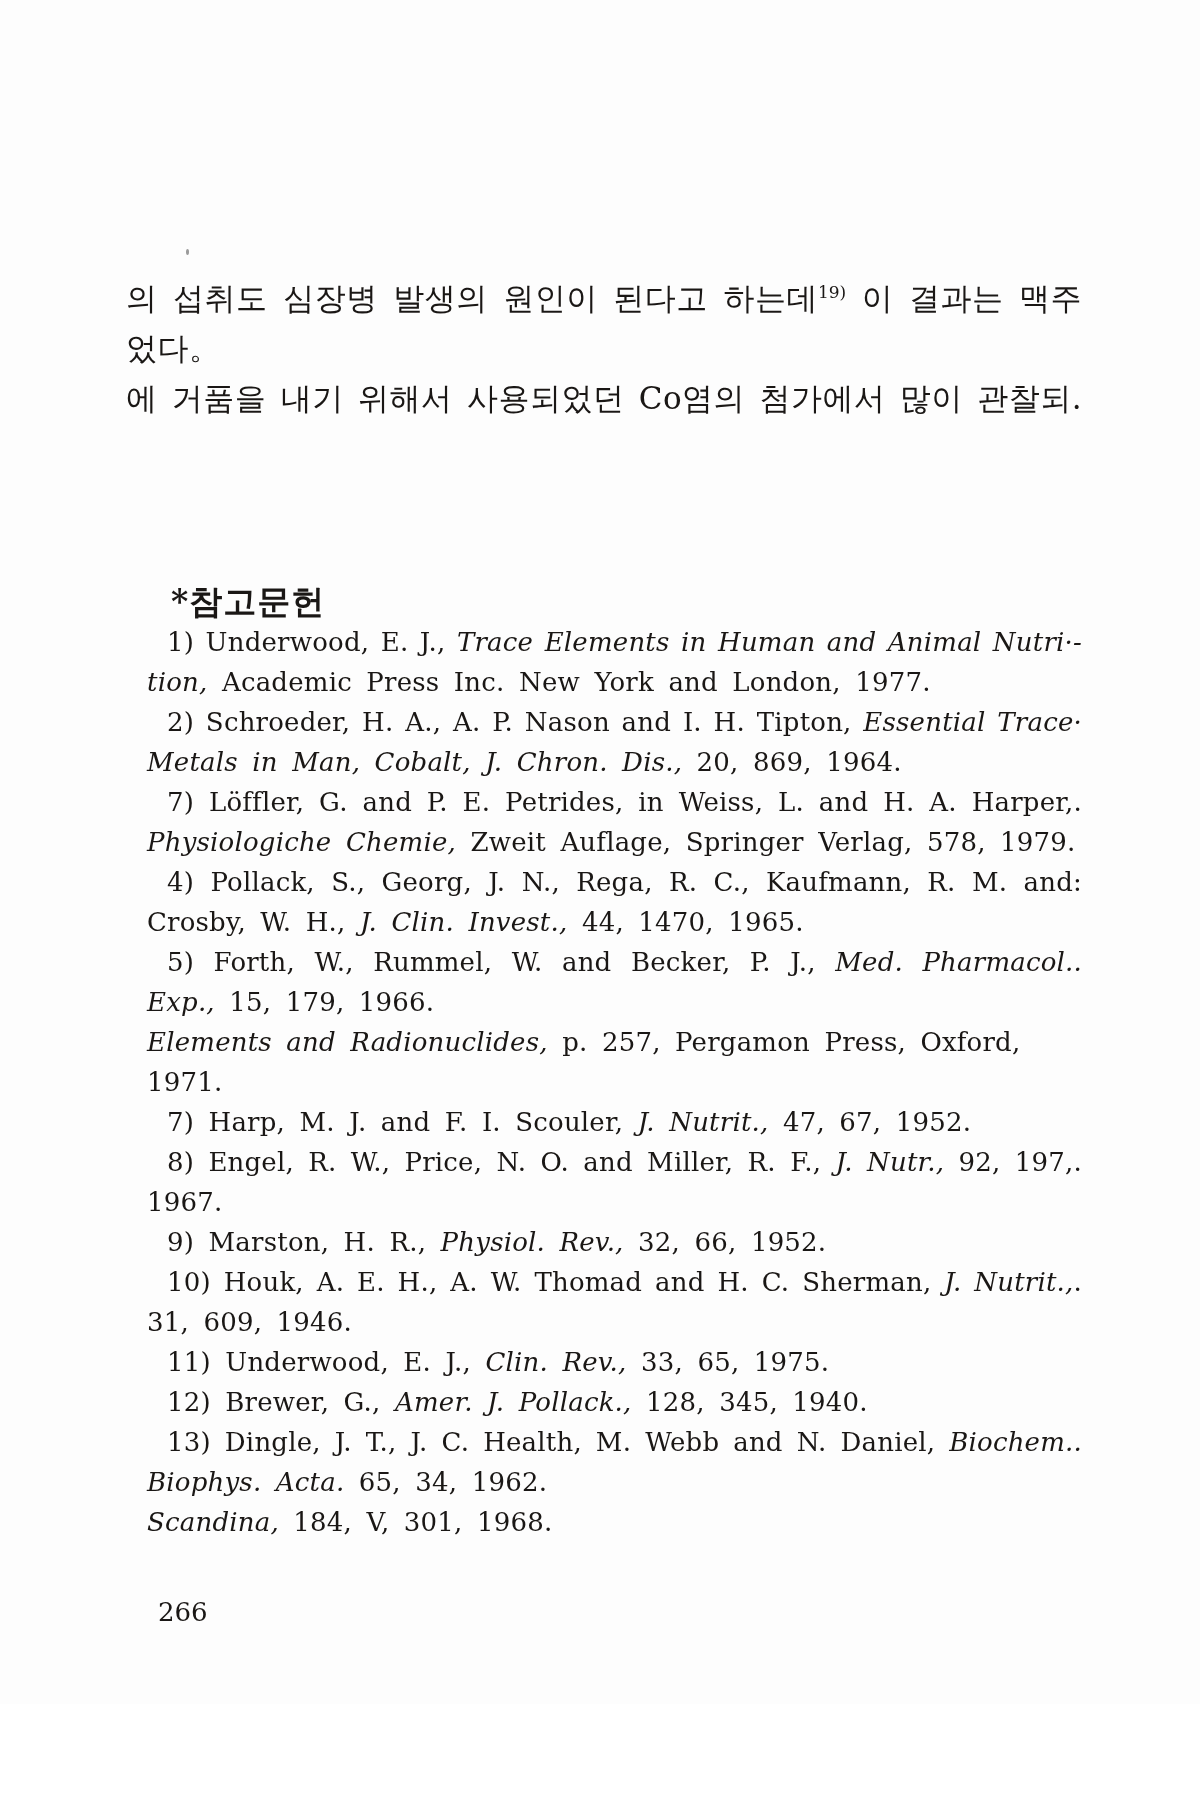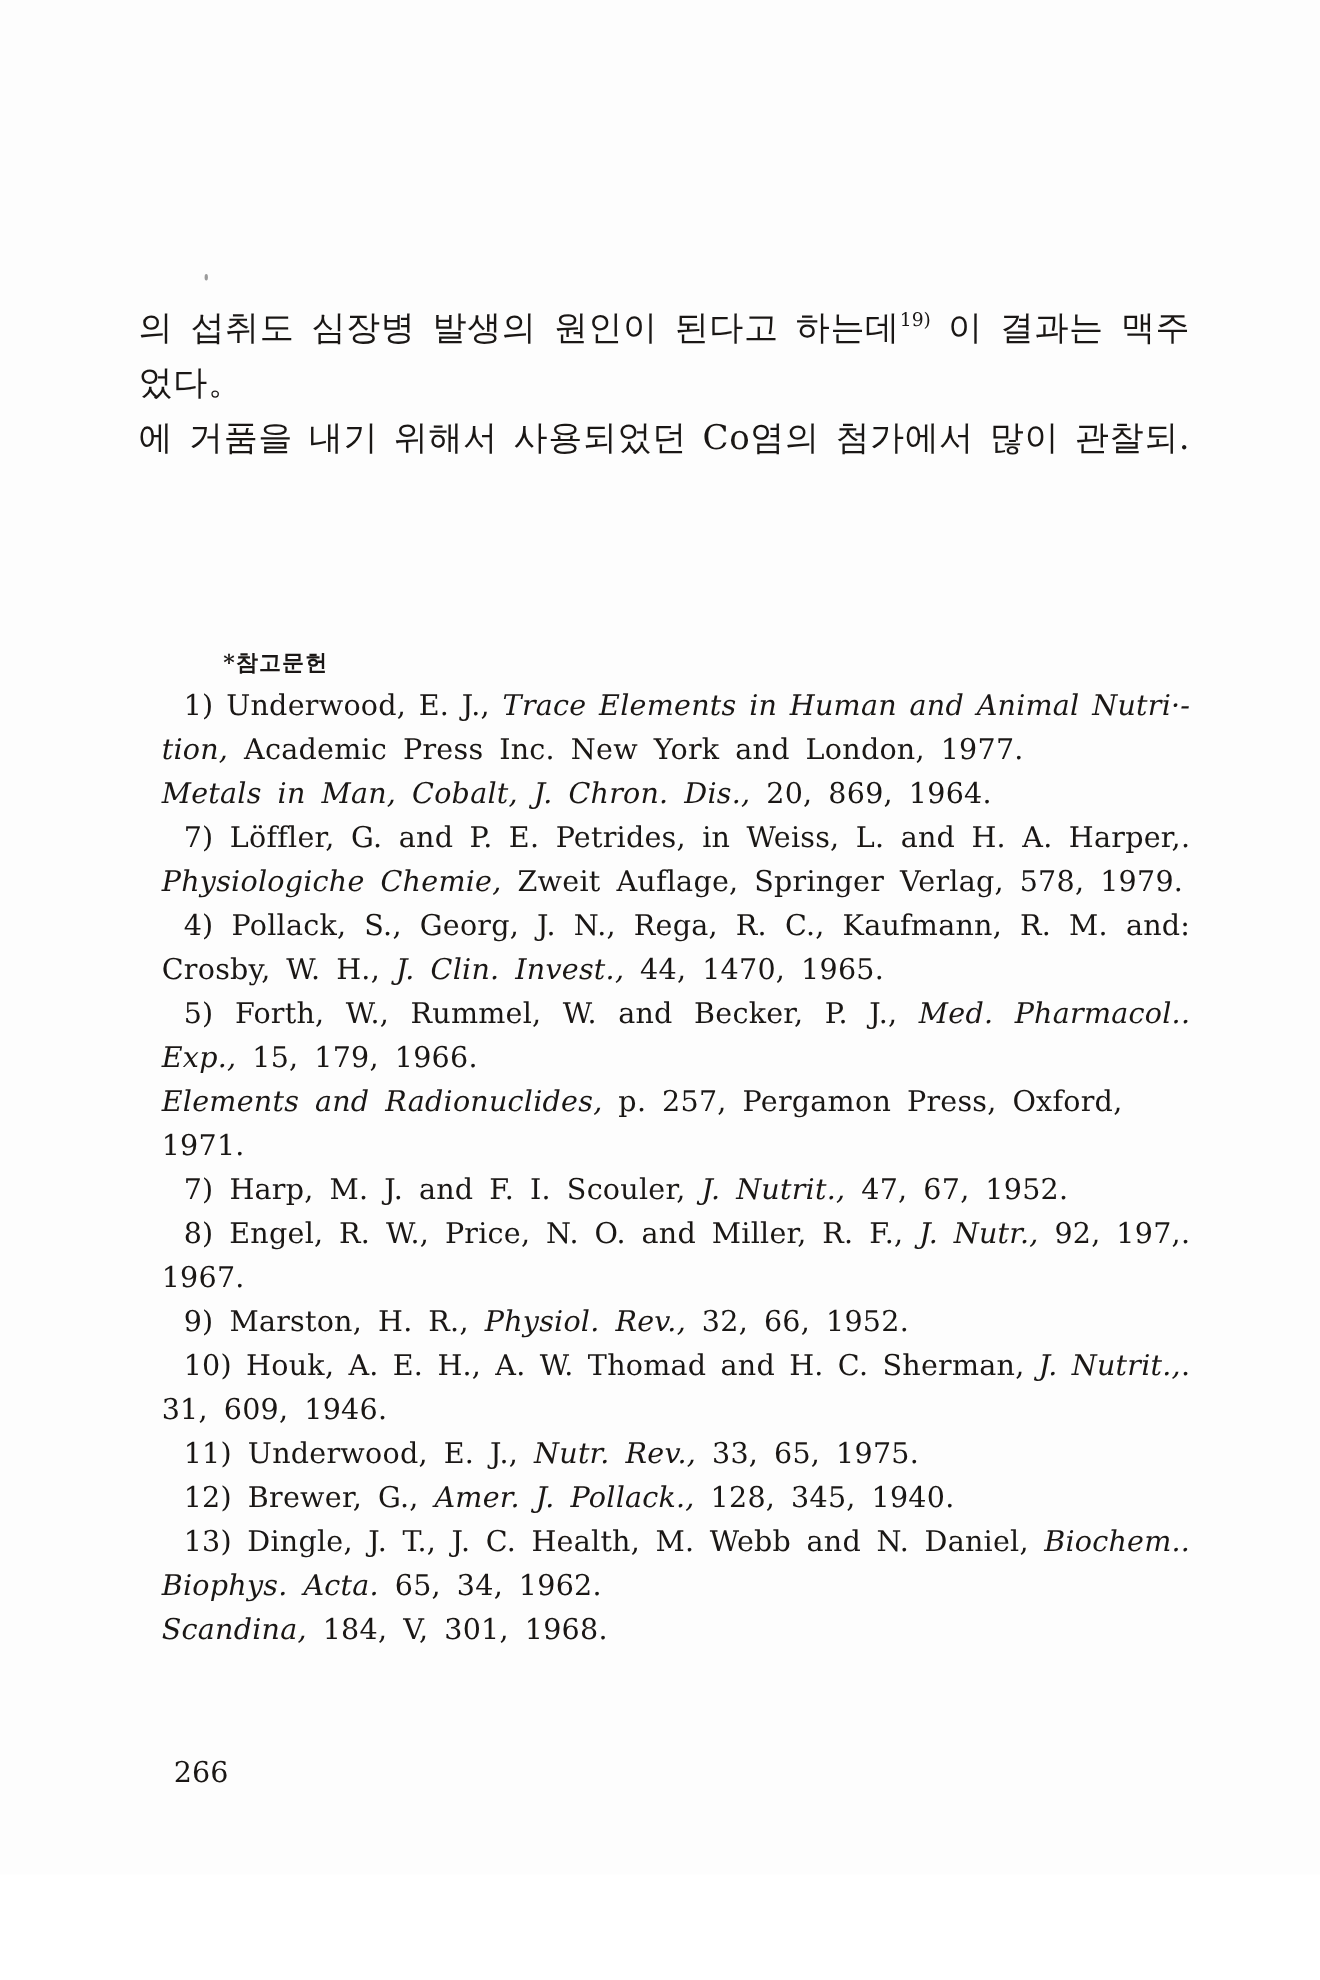--- a/index.html
+++ b/index.html
@@ -25,22 +25,22 @@
   }
   .refs {
     position: absolute;
     left: 147px; top: 582px;
     width: 935px;
     font-size: 26px;
     line-height: 40px;
     letter-spacing: 0.2px;
   }
   .refs-header {
-    margin-left: 56px;
-    font-size: 20px;
+    margin-left: 24px;
+    font-size: 33px;
     font-weight: bold;
     letter-spacing: 1px;
   }
   .line { text-align: left; }
   .line.justify {
     text-align: justify;
     text-align-last: justify;
   }
   .line.first { text-indent: 20px; }
   .line:not(.justify) { word-spacing: 6px; }
@@ -79,20 +79,21 @@
     </div>
 
   <div class="refs">
     <div class="refs-header">*참고문헌</div>
     <div>
         <div>
           <div class="line justify first"><span>1) Underwood, E. J., </span><em>Trace Elements in Human and Animal Nutri·-</em></div>
           <div class="line"><em>tion,</em><span> Academic Press Inc. New York and London, 1977.</span></div>
         </div>
         <div>
+          <div class="line justify first"><span>2) Schroeder, H. A., A. P. Nason and I. H. Tipton, </span><em>Essential Trace·</em></div>
           <div class="line"><em>Metals in Man, Cobalt, J. Chron. Dis.,</em><span> 20, 869, 1964.</span></div>
         </div>
         <div>
           <div class="line justify first"><span>7) Löffler, G. and P. E. Petrides, in Weiss, L. and H. A. Harper,.</span></div>
           <div class="line"><em>Physiologiche Chemie,</em><span> Zweit Auflage, Springer Verlag, 578, 1979.</span></div>
         </div>
         <div>
           <div class="line justify first"><span>4) Pollack, S., Georg, J. N., Rega, R. C., Kaufmann, R. M. and:</span></div>
           <div class="line"><span>Crosby, W. H., </span><em>J. Clin. Invest.,</em><span> 44, 1470, 1965.</span></div>
         </div>
@@ -111,21 +112,21 @@
           <div class="line"><span>1967.</span></div>
         </div>
         <div>
           <div class="line first"><span>9) Marston, H. R., </span><em>Physiol. Rev.,</em><span> 32, 66, 1952.</span></div>
         </div>
         <div>
           <div class="line justify first"><span>10) Houk, A. E. H., A. W. Thomad and H. C. Sherman, </span><em>J. Nutrit.,</em><span>.</span></div>
           <div class="line"><span>31, 609, 1946.</span></div>
         </div>
         <div>
-          <div class="line first"><span>11) Underwood, E. J., </span><em>Nutr. Rev.,</em><span> 33, 65, 1975.</span></div>
+          <div class="line first"><span>11) Underwood, E. J., </span><em>Clin. Rev.,</em><span> 33, 65, 1975.</span></div>
         </div>
         <div>
           <div class="line first"><span>12) Brewer, G., </span><em>Amer. J. Pollack.,</em><span> 128, 345, 1940.</span></div>
         </div>
         <div>
           <div class="line justify first"><span>13) Dingle, J. T., J. C. Health, M. Webb and N. Daniel, </span><em>Biochem..</em></div>
           <div class="line"><em>Biophys. Acta.</em><span> 65, 34, 1962.</span></div>
         </div>
         <div>
           <div class="line"><em>Scandina,</em><span> 184, V, 301, 1968.</span></div>

